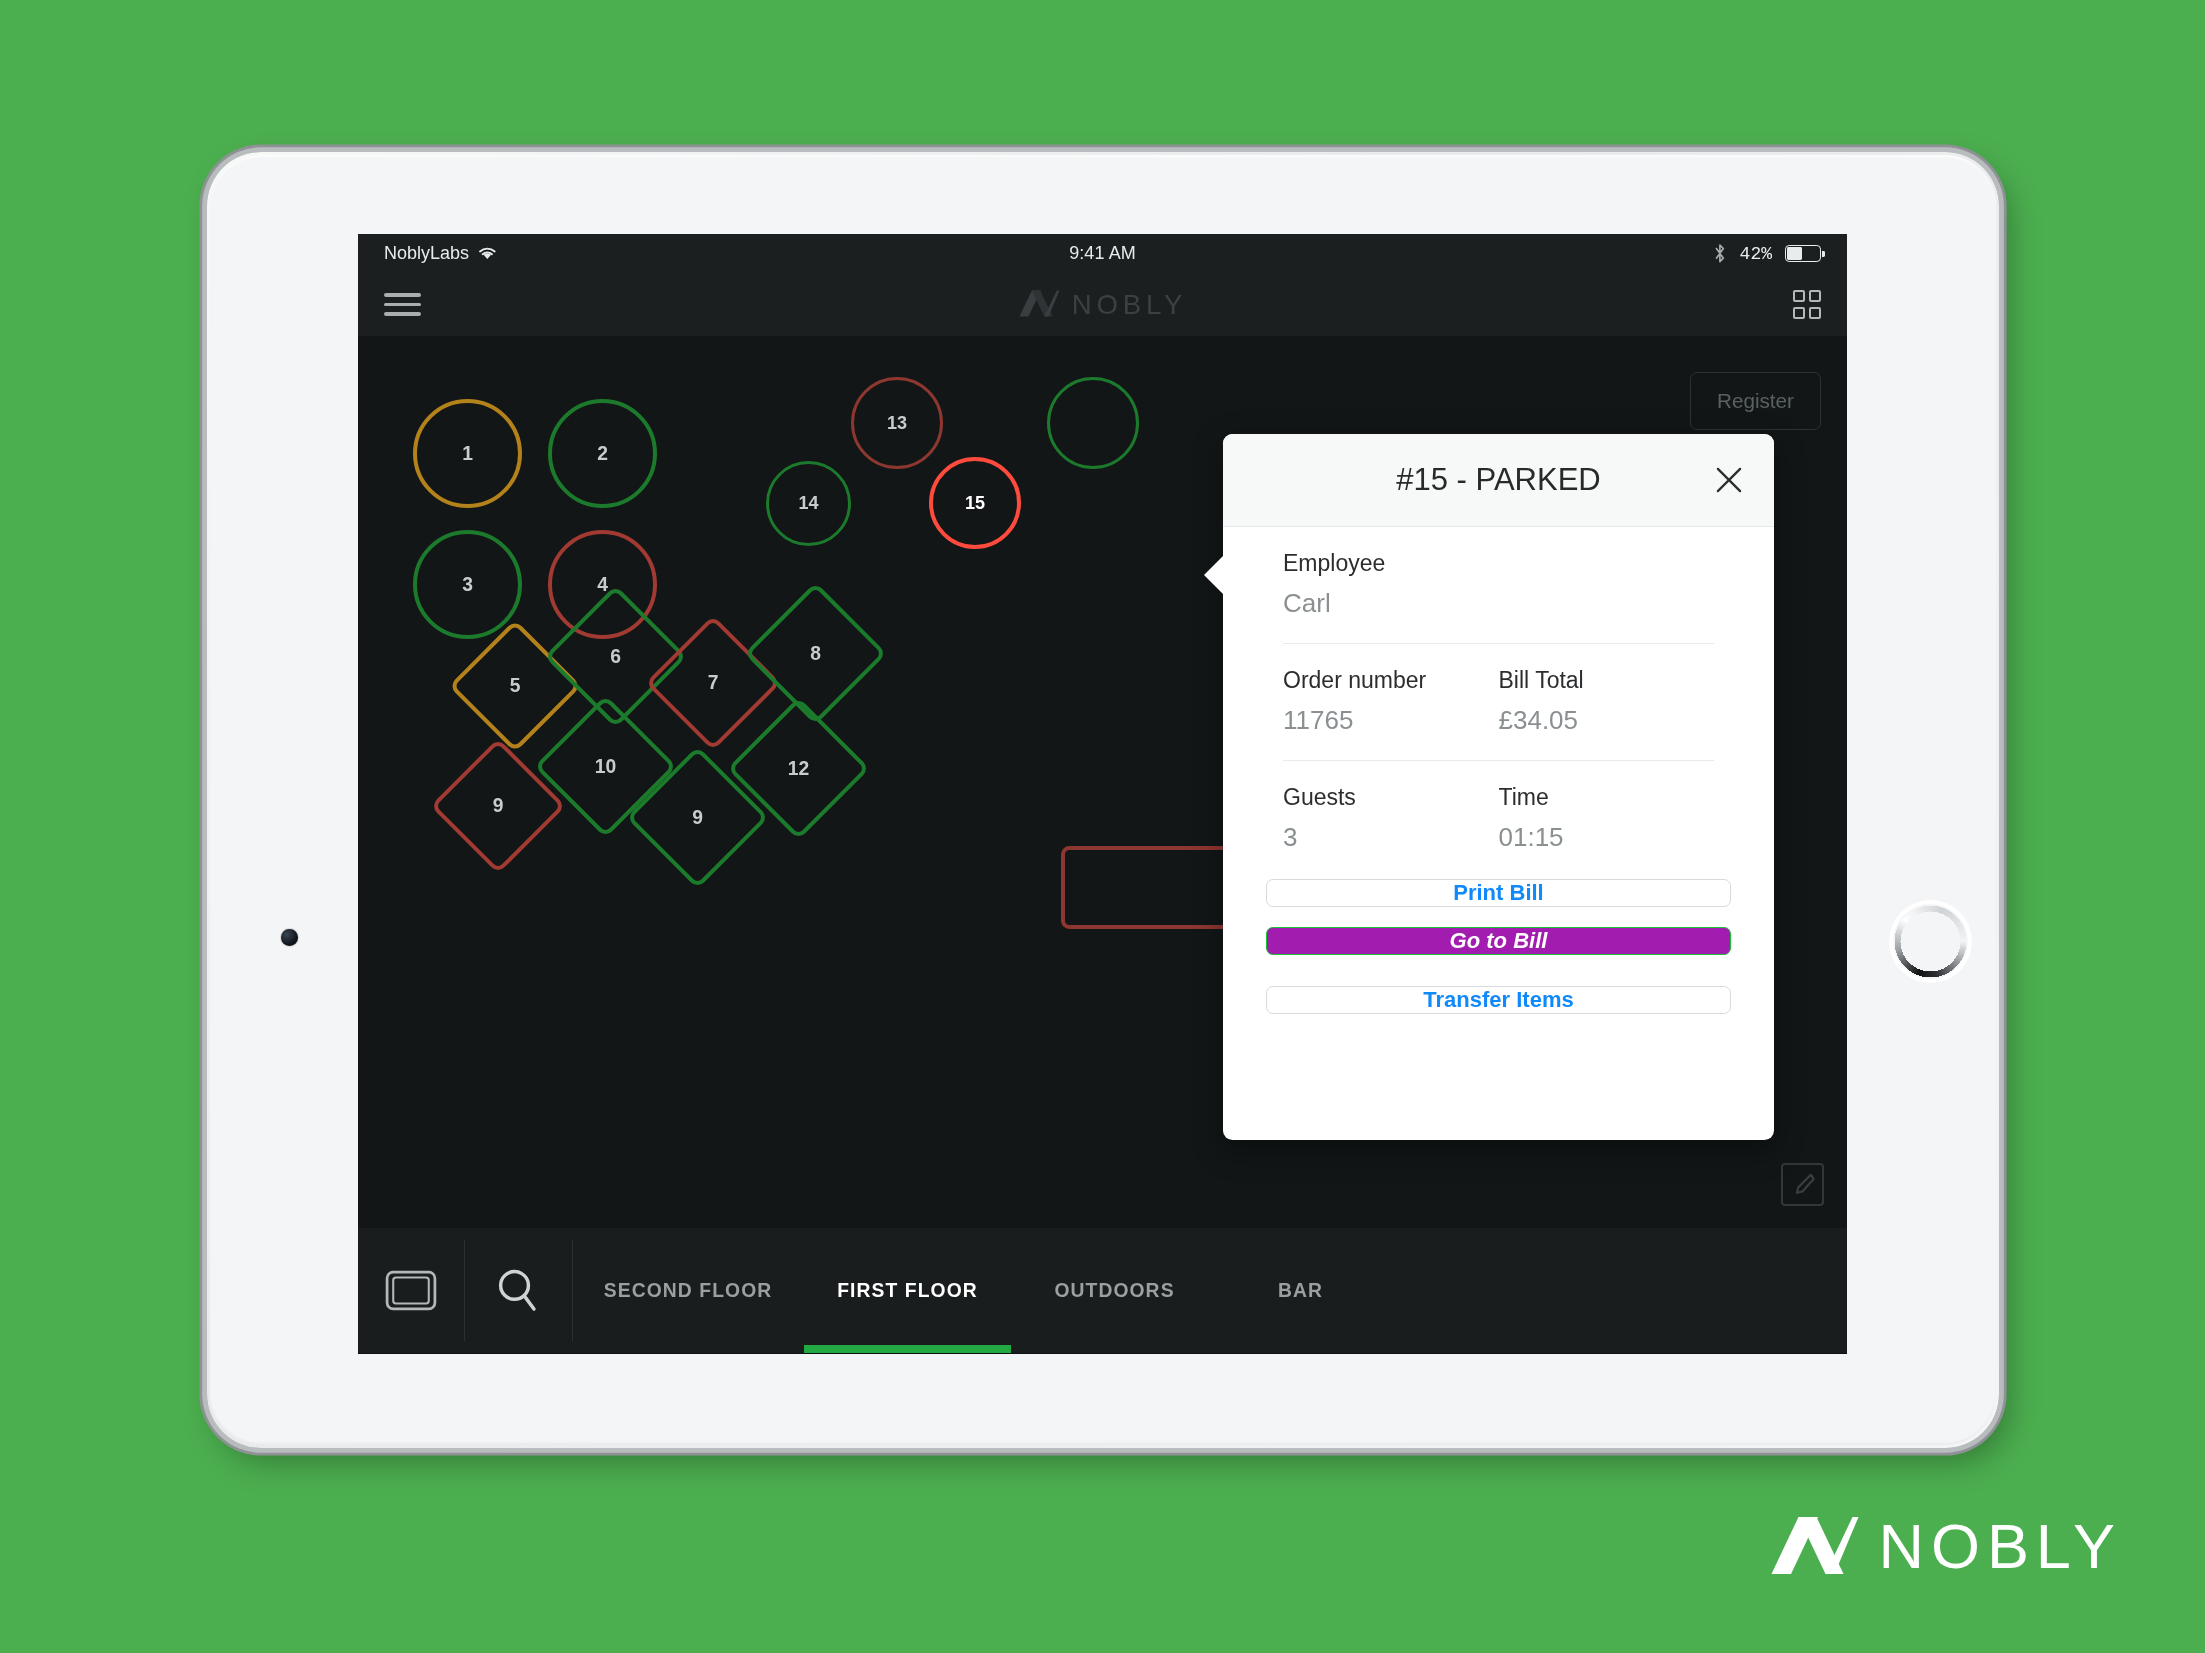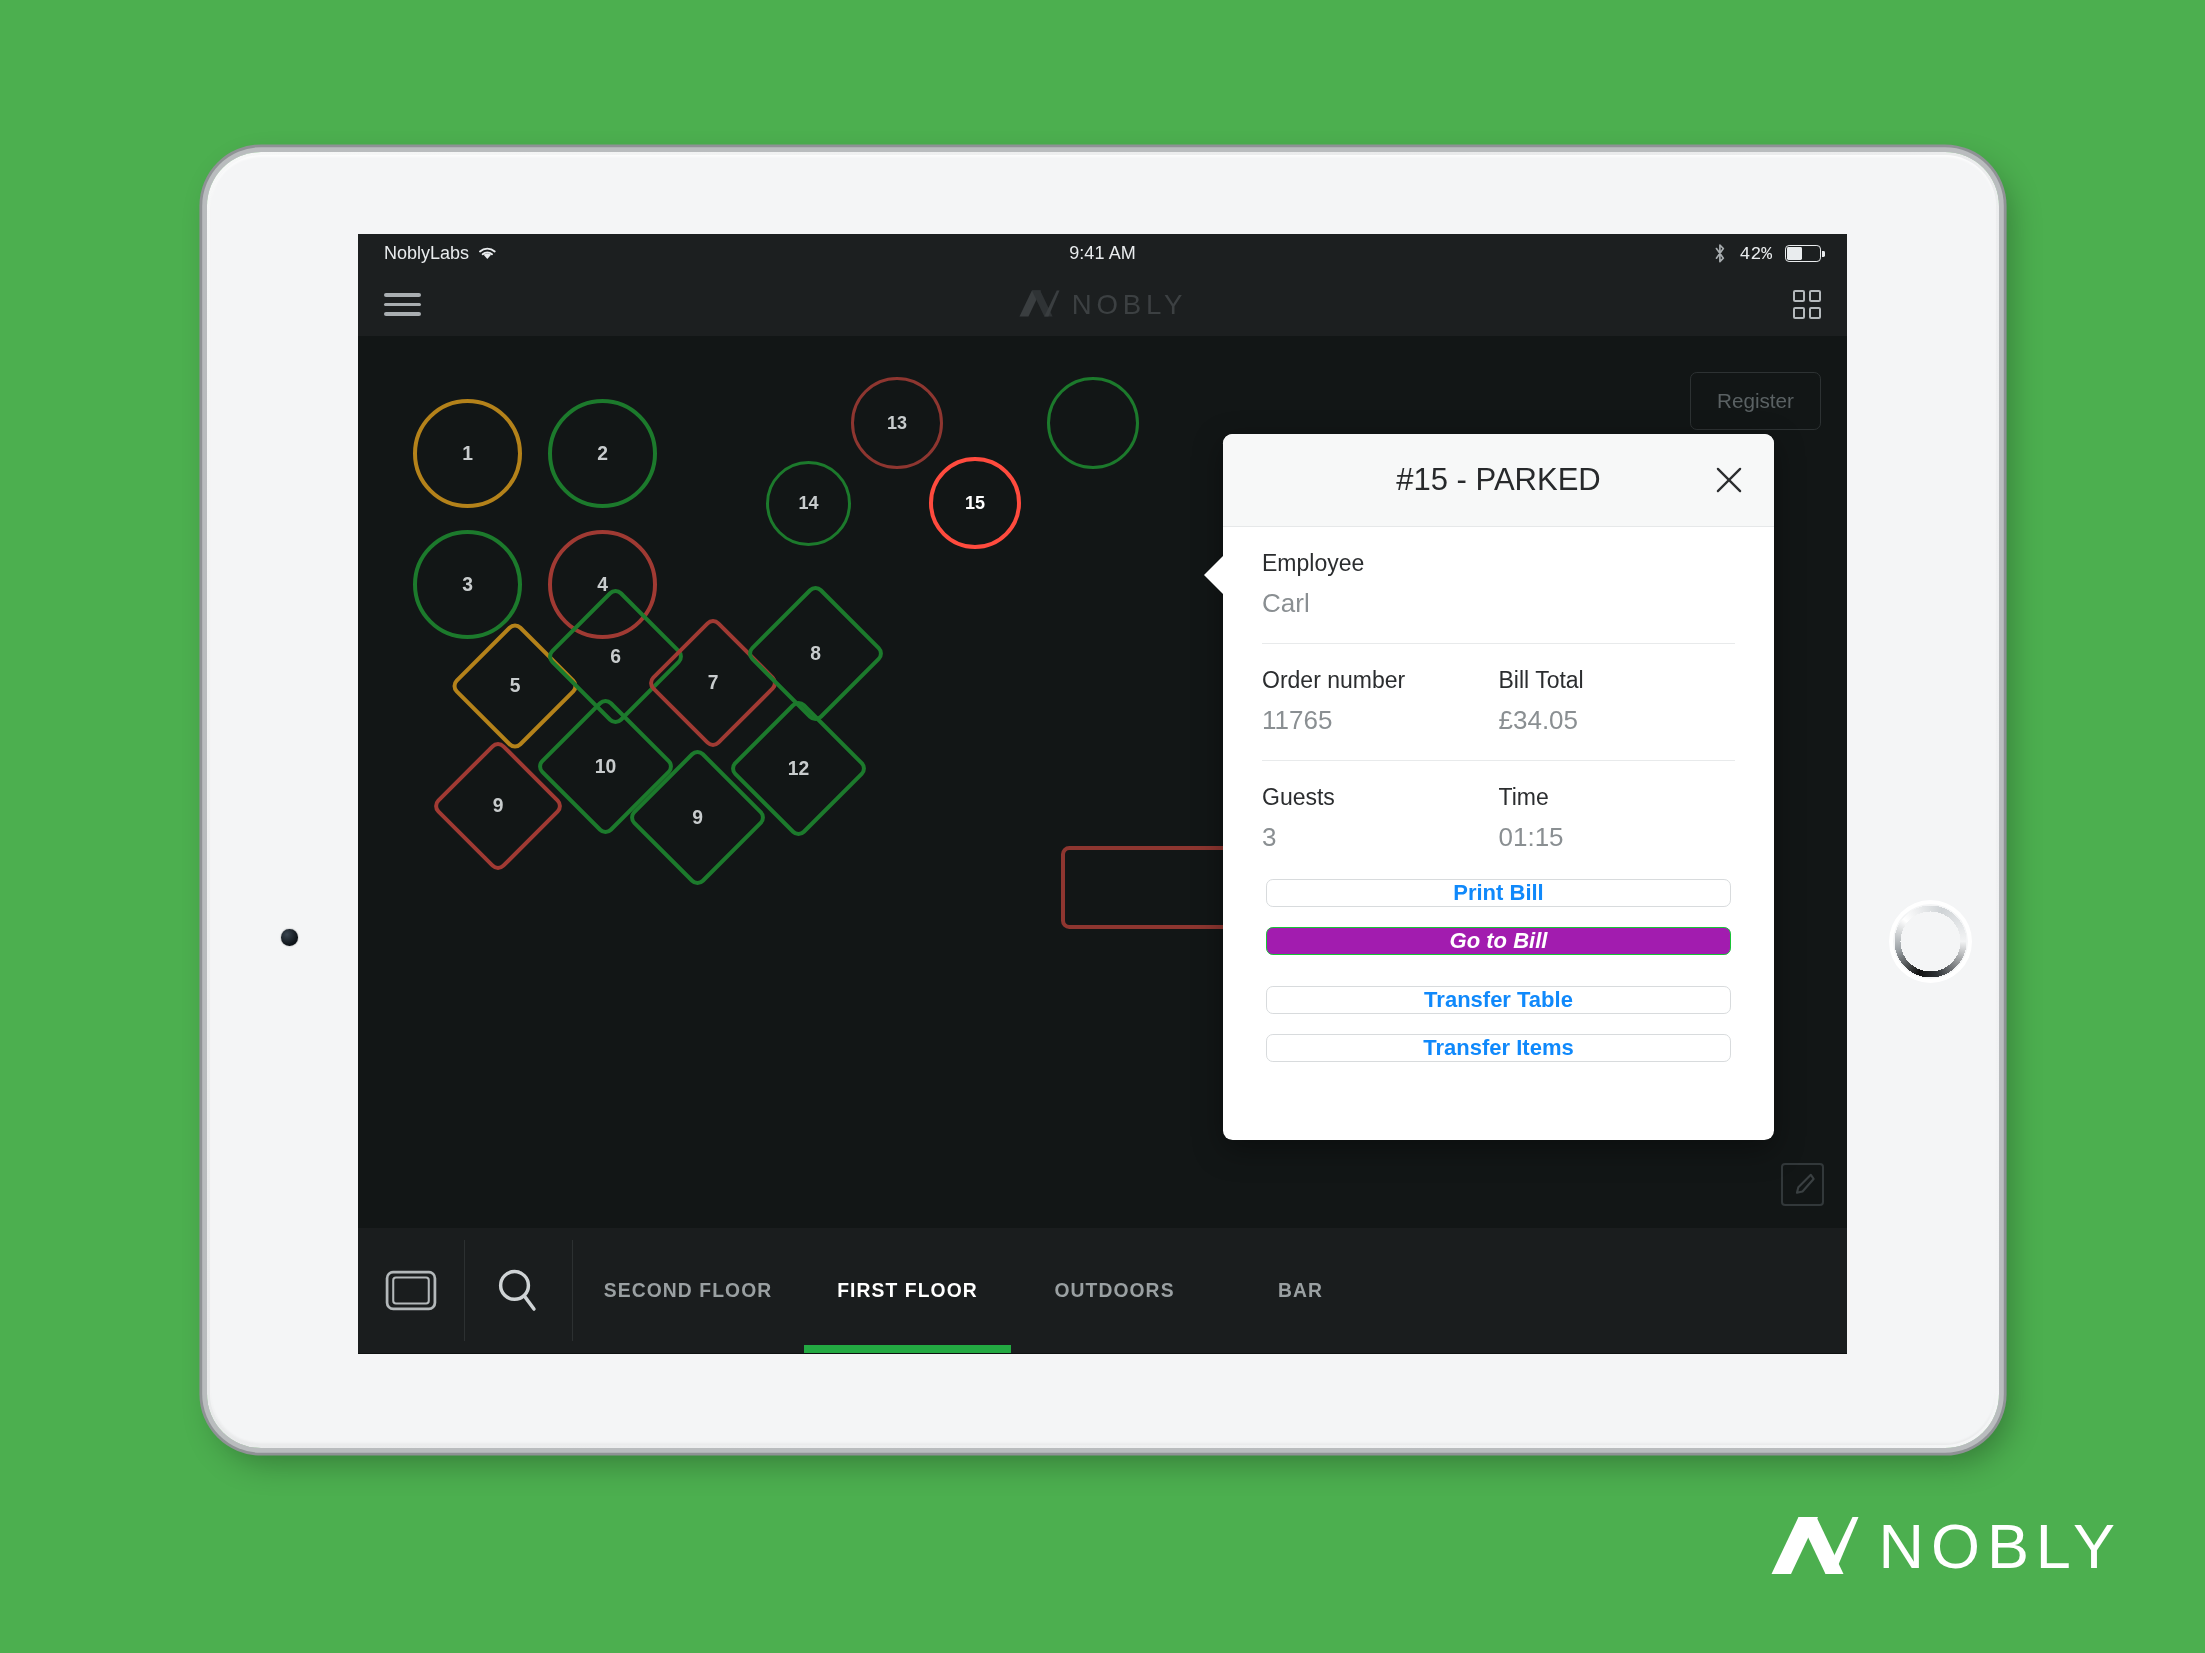--- a/index.html
+++ b/index.html
@@ -163,21 +163,21 @@
     border-right:20.7px solid #ffffff;
   }
   #modal-header{
     height:93px; background:#f7f8f8; border-radius:9.6px 9.6px 0 0;
     border-bottom:1.4px solid #e6e8e9;
     display:flex; align-items:center; justify-content:center; position:relative;
   }
   #modal-title{ font-size:31px; color:#27292b; font-weight:400;}
   #modal-close{ position:absolute; right:29px; top:50%; transform:translateY(-50%);
      width:32px; height:32px; cursor:pointer; display:flex; align-items:center; justify-content:center;}
-  #modal-body{ padding:0 39px; }
+  #modal-body{ padding:0 60px; }
   .field-row{ padding:23.4px 0 23.4px 0; border-bottom:1.4px solid #e8eaeb; display:flex;}
   .field-row:last-of-type{ border-bottom:none; }
   .field{ flex:1; }
   .field-label{ font-size:23px; color:#2b2d2f; margin-bottom:11px;}
   .field-value{ font-size:26px; color:#8a8f92; font-weight:300;}
   #modal-actions{ padding:2.8px 43px 0 43px; }
   .btn-row{ display:flex; gap:20px; margin-bottom:31px;flex-direction:column;}
   .mbtn{
      flex:1; height:80px; border-radius:6.9px; display:flex; align-items:center; justify-content:center;
      font-size:22px; font-weight:700; cursor:pointer;
@@ -404,21 +404,20 @@
       </div>
     </div>
   </div>
 
   <div id="modal-actions">
     <div class="btn-row">
       <div class="mbtn outline">Print Bill</div>
       <div class="mbtn primary">Go to Bill</div>
     </div>
     <div class="btn-row">
-      <div class="mbtn outline">Transfer Table</div>
       <div class="mbtn outline">Transfer Items</div>
     </div>
   </div>
 </div>
 
 <div id="brand-footer">
   <span>
     <svg width="94" height="63" viewBox="0 0 62 42">
       <path d="M2 40 L20 2 L33 2 L15 40 Z" fill="#ffffff"></path>
       <path d="M20 2 L38 40 L50 40 L32 2 Z" fill="#ffffff"></path>

